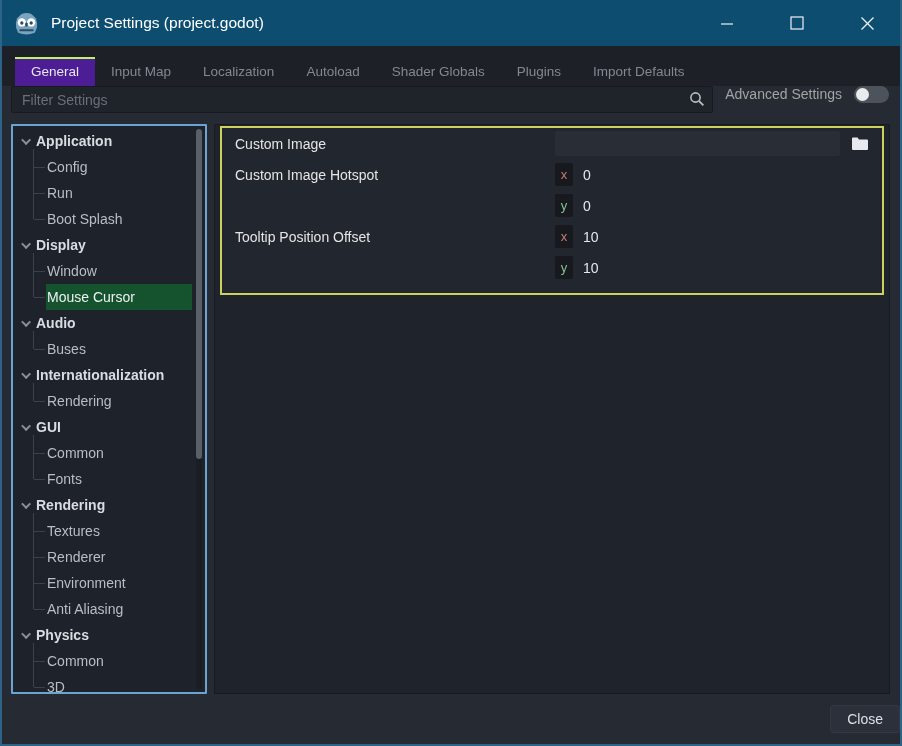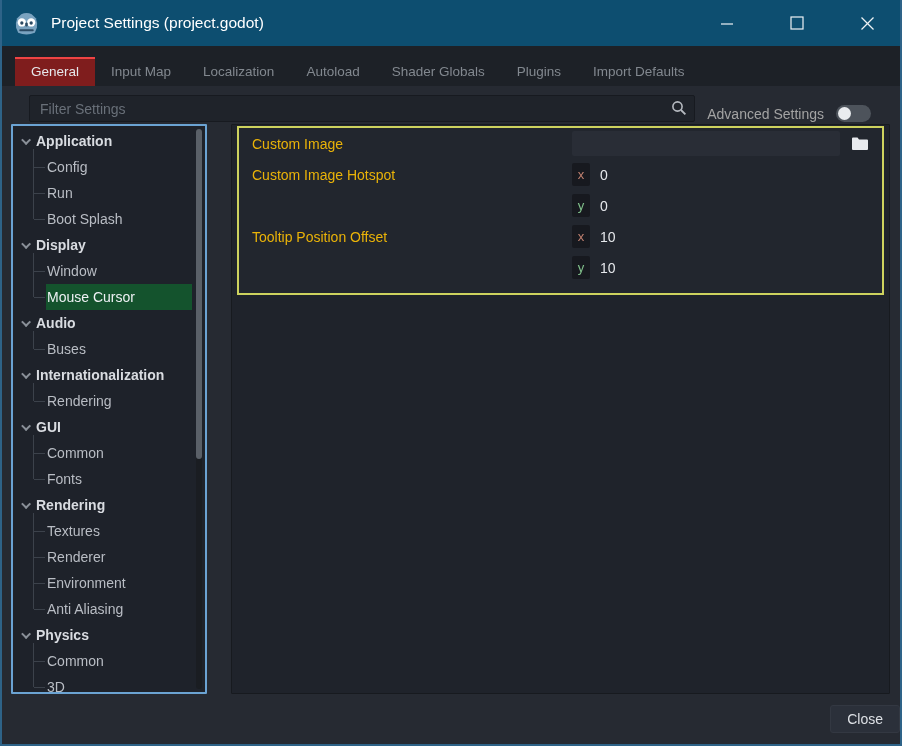--- a/index.html
+++ b/index.html
@@ -10,56 +10,56 @@
     background:#262a32; display:flex; flex-direction:column; overflow:hidden;
   }
   
   .titlebar { height:46px; background:#0d4e70; display:flex; align-items:center; flex:0 0 auto; margin:0 -2px; }
   .titlebar .app-icon { width:27px; height:27px; margin-left:13px; flex:0 0 auto; }
   .titlebar .title { color:#ffffff; font-size:15.5px; margin-left:11px; flex:1; white-space:nowrap; }
   .win-btn { width:70px; height:46px; display:flex; align-items:center; justify-content:center; cursor:pointer; }
   
   .tabbar { height:40px; background:#1d2127; display:flex; align-items:flex-end; padding-left:13px; flex:0 0 auto; }
   .tab { height:29px; line-height:29px; padding:0 16px; font-size:13.5px; color:#82888f; cursor:pointer; white-space:nowrap; }
-  .tab.active { background:#7f1d1d; color:#e6e8eb; border-top:2px solid #ef4444; line-height:26px; }
-  
-  .filter-row { height:36px; display:flex; align-items:flex-end; padding:0 27px; gap:12px; flex:0 0 auto; }
+  .tab.active { background:#4c1d95; color:#e6e8eb; border-top:2px solid #bef264; line-height:26px; }
+  
+  .filter-row { height:36px; display:flex; align-items:flex-start; padding:0 9px; gap:12px; flex:0 0 auto; }
   .search-wrap { flex:1; position:relative; height:27px; }
   .search-wrap input {
     width:100%; height:27px; background:#1f232a; border:1px solid #171a20; border-radius:2px;
     color:#d7dade; font-size:14px; padding:0 32px 0 10px; outline:none; font-family:inherit;
   }
   .search-wrap input::placeholder { color:#697079; }
   .search-icon { position:absolute; right:8px; top:5px; }
   .adv-label { font-size:14px; color:#a3a3a3; white-space:nowrap; }
   .toggle { width:35px; height:17px; background:#4d535b; border-radius:9px; position:relative; cursor:pointer; flex:0 0 auto; margin-right:2px; }
   .toggle .knob { position:absolute; left:2px; top:2px; width:13px; height:13px; border-radius:50%; background:#e9ebee; }
   
-  .main { flex:0 0 auto; height:572px; display:flex; gap:24px; padding:2px 10px 0 9px; }
+  .main { flex:0 0 auto; height:572px; display:flex; gap:7px; padding:2px 10px 0 9px; }
   .tree-panel {
     width:196px; height:570px; background:#1e222a; border:2px solid #6ba3d3; border-radius:1px;
     position:relative; overflow:hidden; padding-top:2px;
   }
   .tree-row { height:26px; display:flex; align-items:center; cursor:pointer; }
   .tree-section { padding-left:11px; gap:5px; }
   .tree-section .sec-label { font-weight:700; font-size:14px; color:#d9dce1; }
   .chev { width:7px; height:7px; border-left:2px solid #8a9099; border-bottom:2px solid #8a9099; transform:rotate(-45deg) translateY(-2px); flex:0 0 auto; }
   .tree-children { position:relative; }
   .tree-children::before { content:""; position:absolute; left:20px; top:-5px; bottom:13px; width:1px; background:#3c424b; }
   .tree-item { position:relative; padding-left:33px; }
   .tree-item::before { content:""; position:absolute; left:21px; top:13px; width:11px; height:1px; background:#3c424b; }
   .ti-hl { flex:1; height:100%; display:flex; align-items:center; margin-right:13px; padding-left:1px; font-size:14px; color:#b9bdc4; }
   .tree-item.selected .ti-hl { background:#14532d; color:#eef1f4; }
   .tree-scrollbar { position:absolute; top:3px; bottom:3px; right:3px; width:6px; background:#1a1d22; border-radius:3px; }
   .tree-thumb { position:absolute; top:0; width:6px; height:330px; background:#5a6068; border-radius:3px; }
   
   .inspector-panel { flex:1; height:570px; background:#1f232b; border:1px solid #171a1f; border-radius:1px; overflow:hidden; }
   .prop-section { margin:1px 5px; border:2px solid #cdd25e; background:#22262e; padding-bottom:10px; }
   .prop-row { height:31px; display:flex; align-items:center; padding-left:13px; }
-  .prop-label { flex:0 0 320px; font-size:14px; color:#eab308; white-space:nowrap; }
+  .prop-label { flex:0 0 320px; font-size:14px; color:#e5e5e5; white-space:nowrap; }
   .prop-value { flex:1; display:flex; align-items:center; padding-right:9px; }
   .line-edit { flex:1; height:25px; background:#292d36; border:none; border-radius:2px; color:#d7dade; font-size:14px; padding:0 8px; outline:none; font-family:inherit; }
   .folder-btn { width:26px; height:26px; margin-left:7px; display:flex; align-items:center; justify-content:center; background:transparent; border:none; cursor:pointer; }
   .axis-field { display:flex; align-items:center; cursor:text; }
   .axis-badge { width:18px; height:23px; background:#17191f; border-radius:2px; display:flex; align-items:center; justify-content:center; font-size:13px; }
   .axis-badge.ax-x { color:#c08070; }
   .axis-badge.ax-y { color:#81c08b; }
   .axis-value { margin-left:10px; font-size:14px; color:#e6e8ec; }
   
   .bottom-bar { flex:1; display:flex; align-items:center; justify-content:flex-end; }

